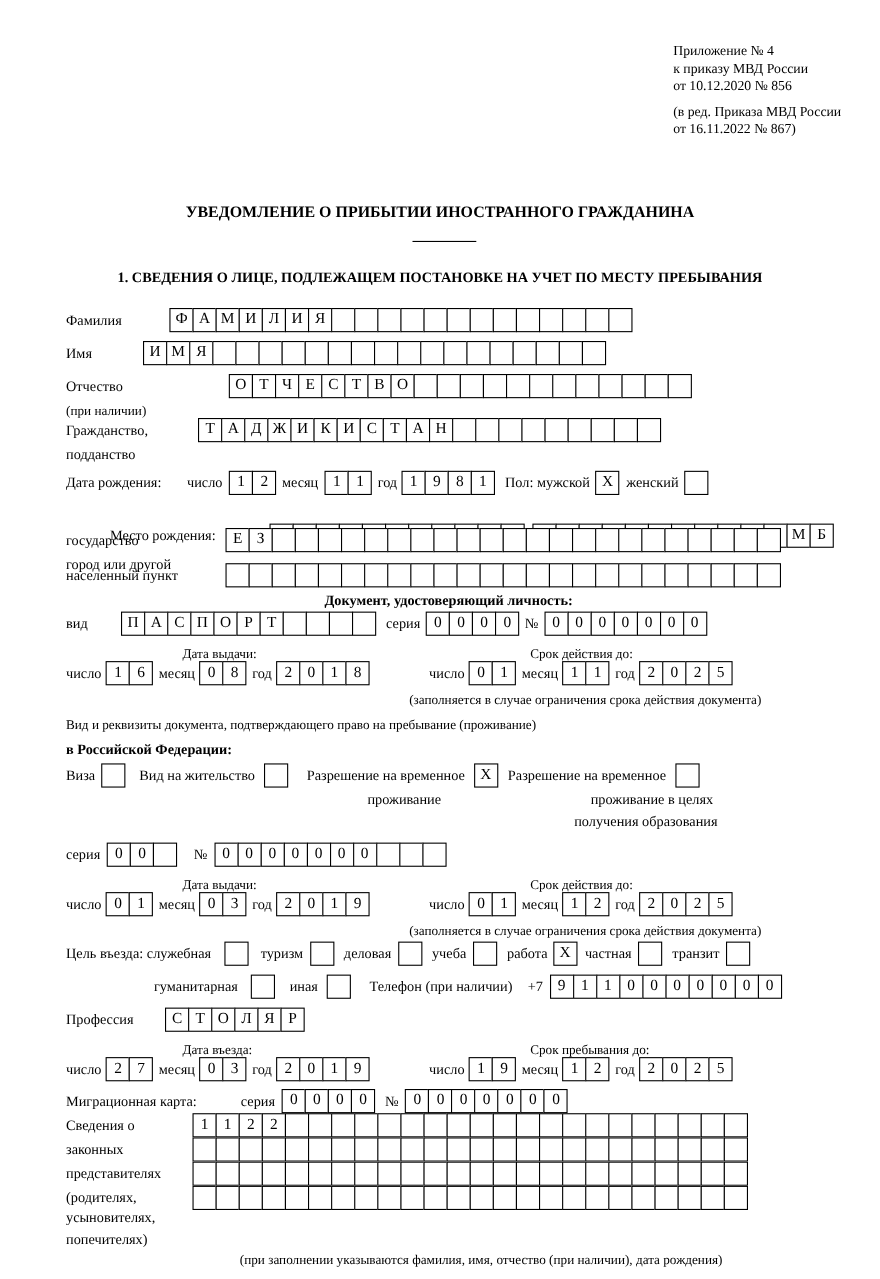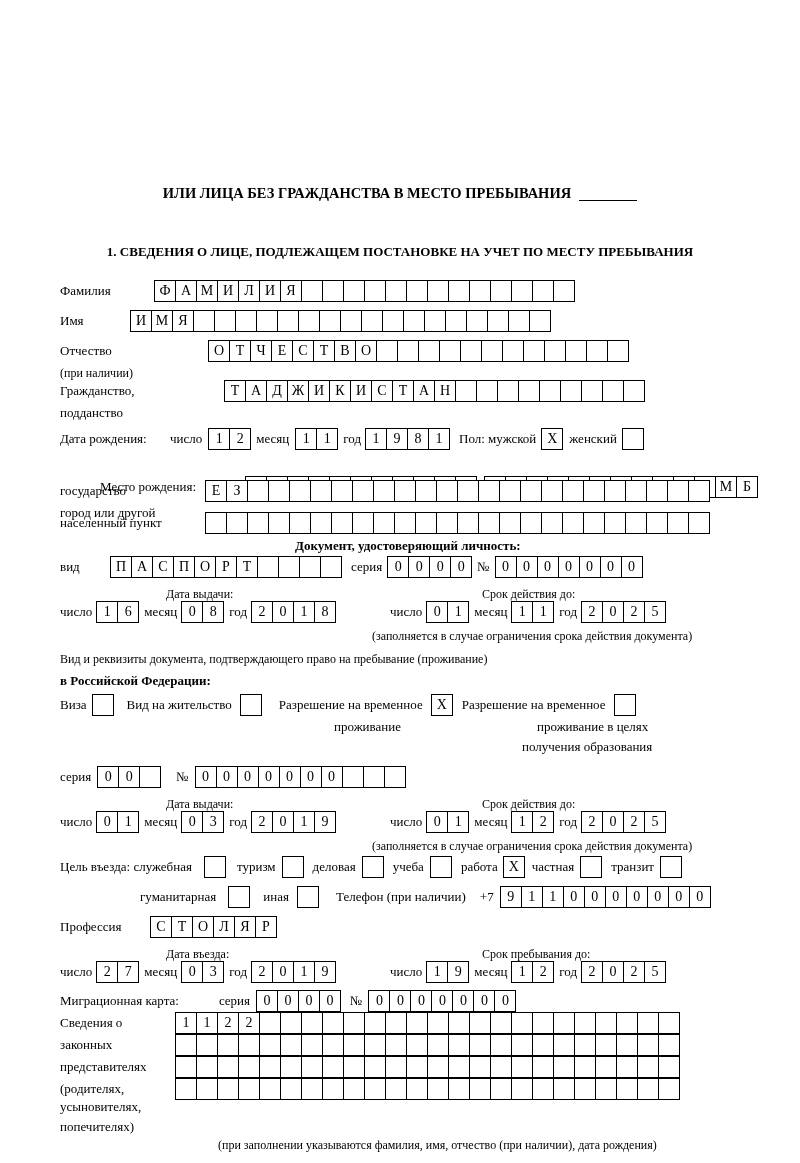--- a/index.html
+++ b/index.html
@@ -95,24 +95,33 @@
     background: #fff;
   }
   .bold { font-weight: bold; }
   .gap8 { width: 8px; display: inline-block; }
 </style>
 </head>
 <body>
 
 <div class="page">
 
+  <div class="header-block">
+    <div>Приложение № 4</div>
+    <div>к приказу МВД России</div>
+    <div>от 10.12.2020 № 856</div>
+    <div class="gap"></div>
+    <div>(в ред. Приказа МВД России</div>
+    <div>от 16.11.2022 № 867)</div>
+  </div>
 
 
   <div class="doc-title">
-    <div><span>ИЛИ ЛИЦА БЕЗ ГРАЖДАНСТВА В МЕСТО ПРЕБЫВАНИЯ</span><span class="gap8"></span><span class="underline-space"></span></div>
+    <div>УВЕДОМЛЕНИЕ О ПРИБЫТИИ ИНОСТРАННОГО ГРАЖДАНИНА</div>
+    <div><span class="gap8"></span><span class="underline-space"></span></div>
   </div>
 
   <div class="section-title">1. СВЕДЕНИЯ О ЛИЦЕ, ПОДЛЕЖАЩЕМ ПОСТАНОВКЕ НА УЧЕТ ПО МЕСТУ ПРЕБЫВАНИЯ</div>
 
   <div id="form-body">
       <div class="row" style="top: 280px; left: 60px; gap: 24px;">
         <span class="lbl" style="width: 70px;">Фамилия</span>
         <div class="boxes">
           <div class="bx">Ф</div>
           <div class="bx">А</div>
@@ -184,21 +193,21 @@
             <div class="bx"></div>
             <div class="bx"></div>
             <div class="bx"></div>
             <div class="bx"></div>
           </div>
         </div>
       </div>
       <div class="row" style="top: 362px; left: 60px;">
         <span class="lbl small">(при наличии)</span>
       </div>
-      <div class="row" style="top: 380px; left: 60px; gap: 44px;">
+      <div class="row" style="top: 380px; left: 60px;">
         <span class="lbl" style="width: 120px;">Гражданство,</span>
         <div class="boxes">
           <div class="bx">Т</div>
           <div class="bx">А</div>
           <div class="bx">Д</div>
           <div class="bx">Ж</div>
           <div class="bx">И</div>
           <div class="bx">К</div>
           <div class="bx">И</div>
           <div class="bx">С</div>

